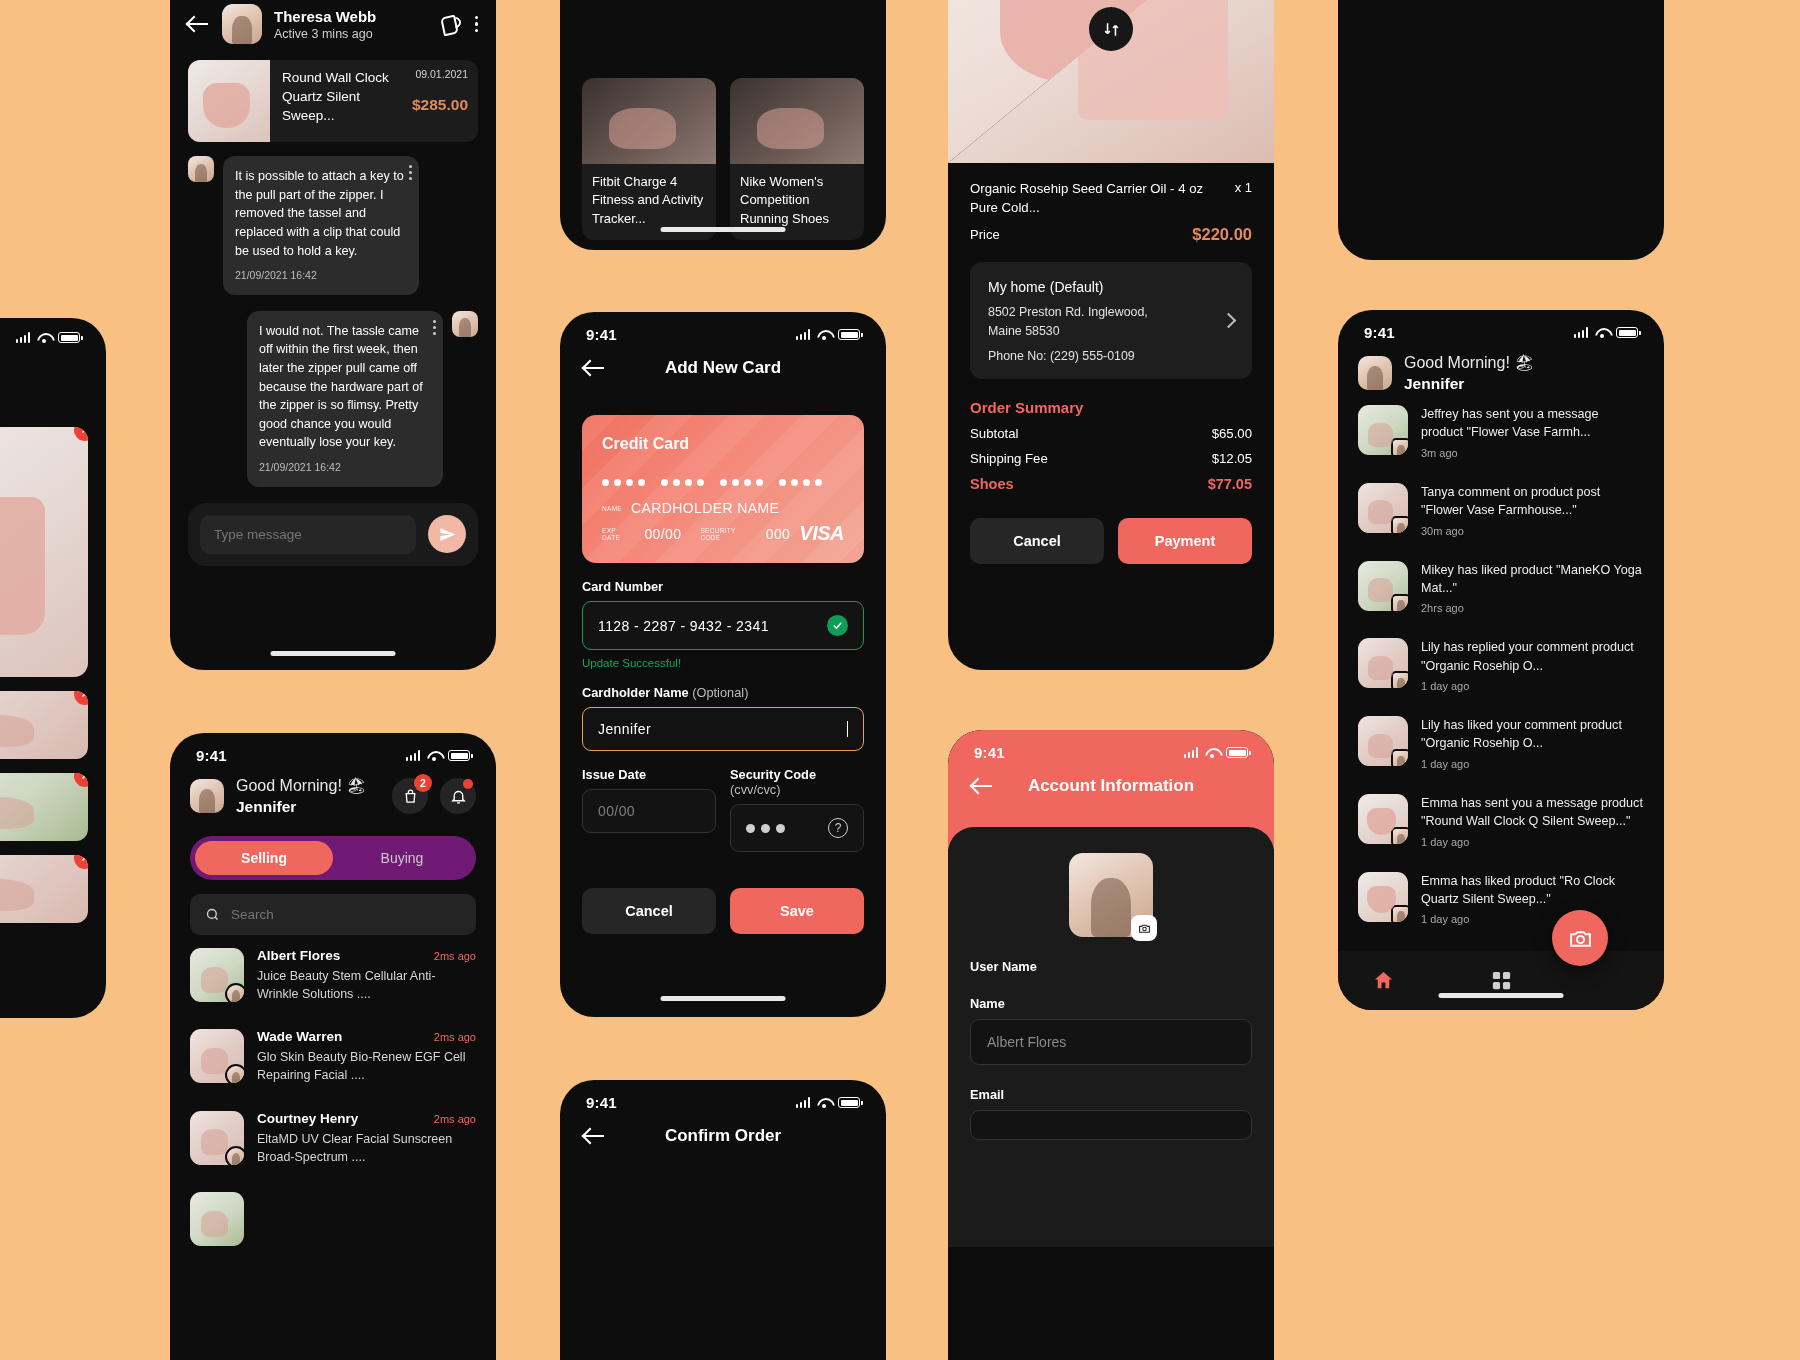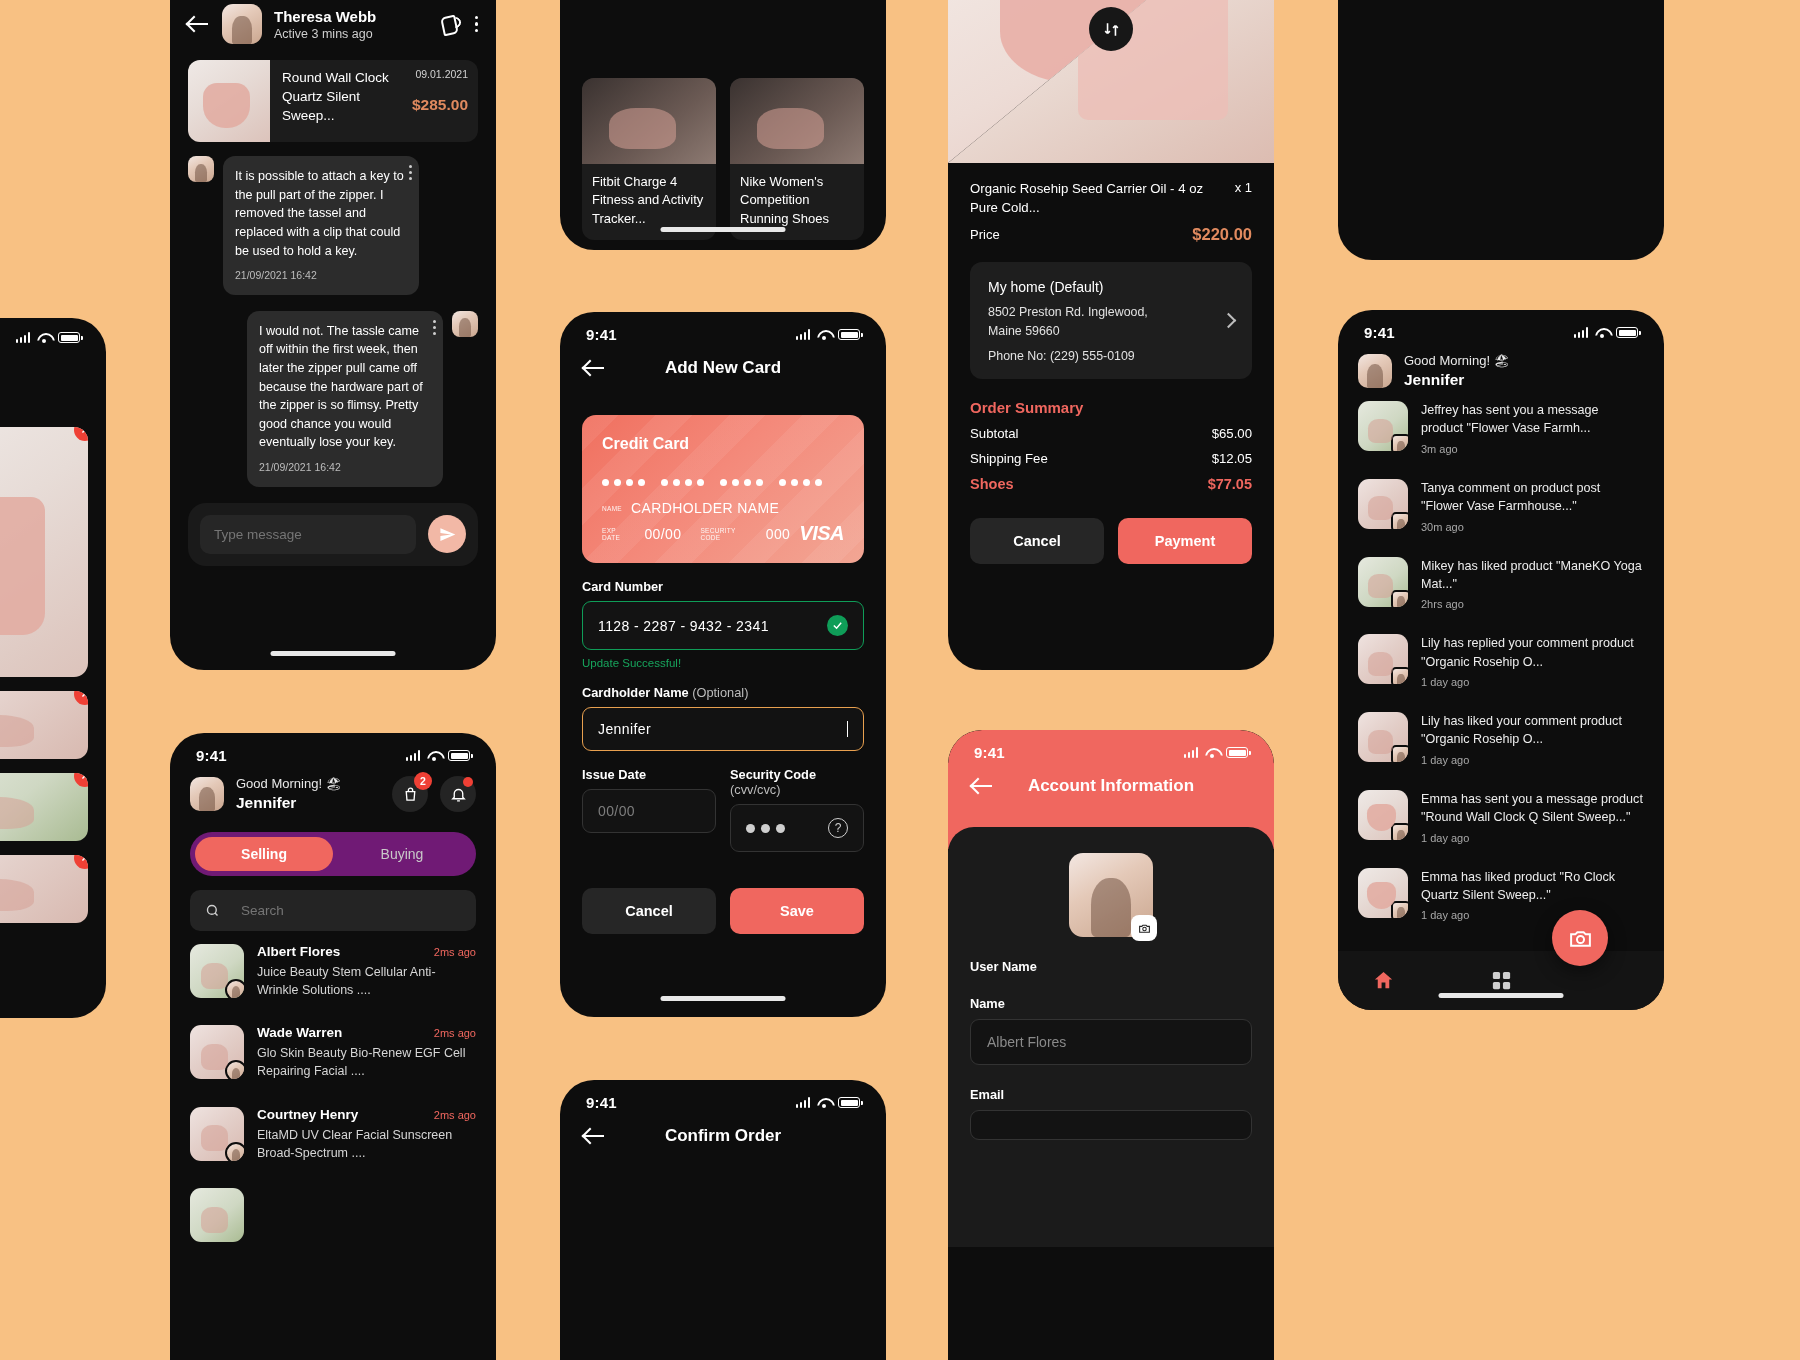--- a/index.html
+++ b/index.html
@@ -109,37 +109,37 @@
   #select { left:560px; top:-130px; width:326px; height:380px; border-radius:0 0 34px 34px; }
   .sel-grid { display:flex; gap:14px; padding:0 22px; }
   .sel-card { flex:1; border-radius:12px; overflow:hidden; background:#1c1c1c; }
   .sel-img { height:86px; }
   .sel-label { font-size:13px; line-height:1.42; padding:9px 10px 12px; }
 
   
   #selling { left:170px; top:733px; width:326px; height:640px; border-radius:34px 34px 0 0; }
   .greet-row { display:flex; align-items:center; gap:12px; padding:8px 20px 0; }
   .greet-av { width:34px;height:34px;border-radius:10px;flex:none; }
-  .greet-txt { font-size:13px; color:#e9e9e9; }
+  .greet-txt { font-size:16px; color:#e9e9e9; }
   .greet-name { font-size:15.5px; font-weight:bold; margin-top:3px; }
   .greet-acts { margin-left:auto; display:flex; gap:12px; }
   .circ-btn { width:36px;height:36px;border-radius:50%;background:#242424;position:relative;
     display:flex;align-items:center;justify-content:center;cursor:pointer; }
   .circ-btn svg{width:17px;height:17px;}
   .badge { position:absolute; top:-4px; right:-4px; min-width:18px; height:18px;
     background:#ef4035; border-radius:9px; font-size:10.5px; font-weight:bold;
     display:flex; align-items:center; justify-content:center; padding:0 4px; }
   .badge.dot { min-width:10px;height:10px;padding:0;top:1px;right:3px; }
   .segment { margin:20px 20px 0; background:#701a75; border-radius:22px; display:flex;
     padding:5px;justify-content:flex-end; }
   .segment div { flex:1; text-align:center; padding:9px 0; border-radius:18px;
     font-size:14px; color:#c9c9c9; cursor:pointer; }
   .segment div.on { background:#f0675f; color:#fff; font-weight:bold; }
   .searchbar { margin:14px 20px 0; background:#242424; border-radius:10px; display:flex;
-    align-items:center; gap:21px; padding:13px 15px; }
+    align-items:center; gap:11px; padding:13px 15px; }
   .searchbar svg{width:15px;height:15px;flex:none;}
   .searchbar input{flex:1;background:none;border:0;color:#b9b9b9;font-size:13.5px;
     font-family:inherit;outline:none;}
   .list-item { display:flex; gap:13px; padding:13px 20px; align-items:flex-start; }
   .li-img { width:54px;height:54px;border-radius:11px;flex:none;position:relative; }
   .li-av { position:absolute; right:-3px; bottom:-3px; width:22px;height:22px;
     border-radius:50%; border:2px solid #0d0d0d; }
   .li-body{flex:1;min-width:0;}
   .li-top{display:flex;align-items:baseline;gap:8px;}
   .li-name{font-size:13.5px;font-weight:bold;}
@@ -635,21 +635,21 @@
   </div>
 
   <div class="addr-card">
     <div class="addr-body">
       <div class="addr-name">
         <span>My home</span>
         <span>(Default)</span>
       </div>
       <div class="addr-line">
         <span>8502 Preston Rd. Inglewood,</span><br>
-        <span>Maine 59660</span>
+        <span>Maine 58530</span>
       </div>
       <div class="addr-phone">Phone No: (229) 555-0109</div>
     </div>
     <span class="chev"></span>
   </div>
 
   <div class="sum-title">Order Summary</div>
   <div class="sum-row">
     <span>Subtotal</span>
     <span>$65.00</span>

